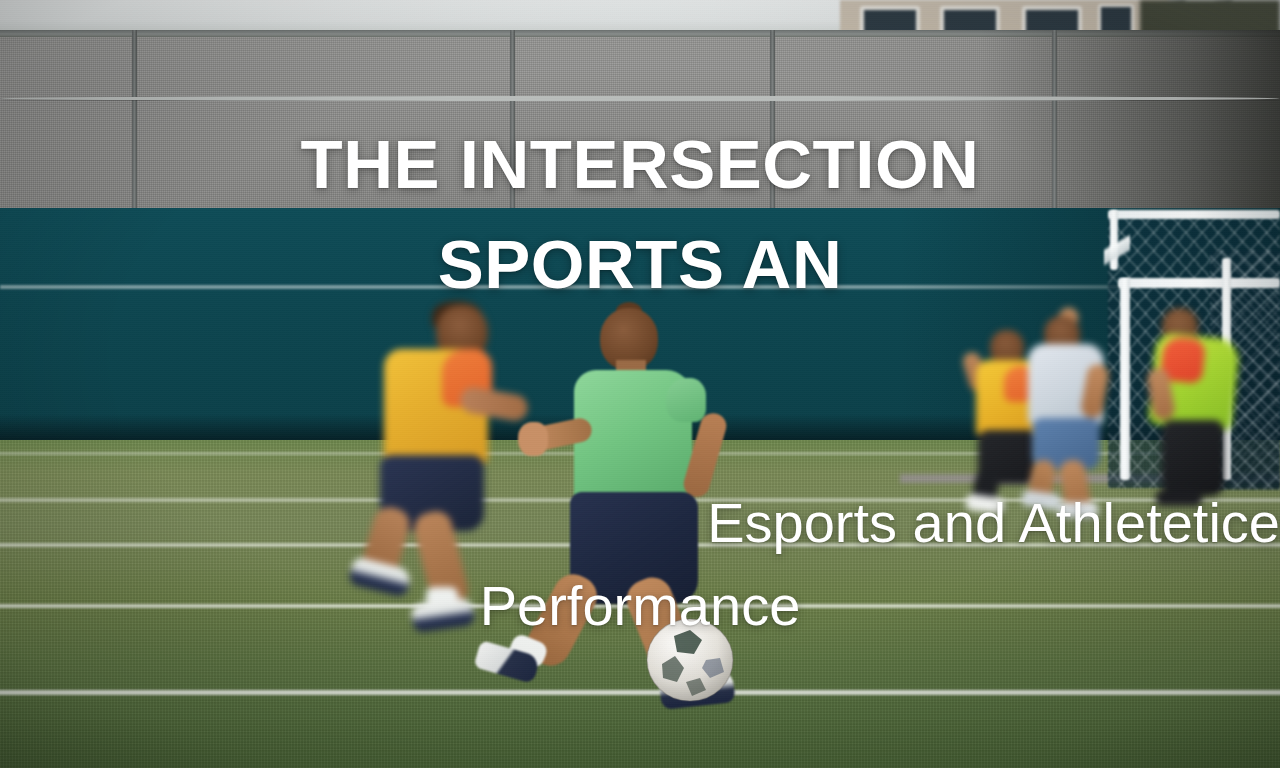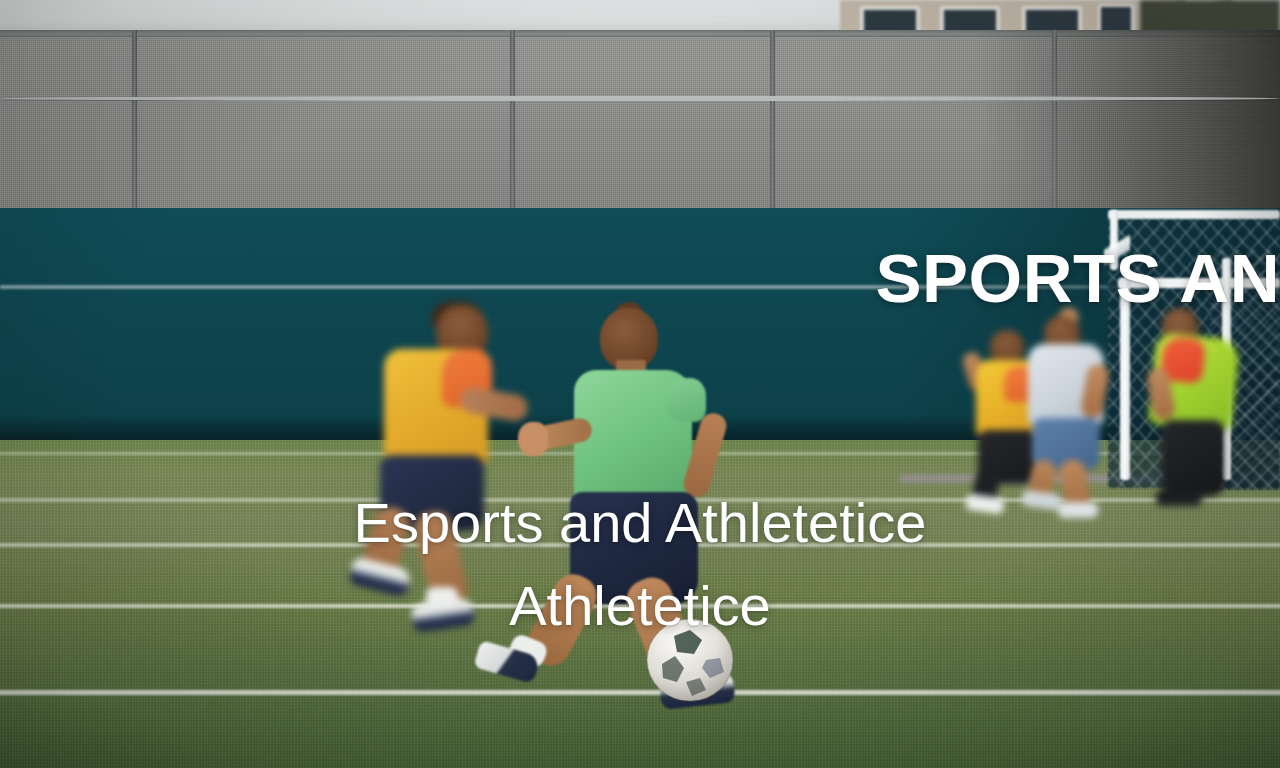--- a/index.html
+++ b/index.html
@@ -464,33 +464,33 @@
     width: 1280px;
     text-align: center;
     color: #ffffff;
     font-weight: 700;
     letter-spacing: 0.5px;
     line-height: 1;
     text-shadow: 0 2px 10px rgba(0,0,0,0.30), 0 1px 2px rgba(0,0,0,0.22);
     white-space: nowrap;
   }
   #hl1 { top: 130px; font-size: 69px; }
-  #hl2 { top: 244px; font-size: 69px; text-align: right; }
+  #hl2 { top: 230px; font-size: 69px; }
   #hl3 { top: 360px; font-size: 69px; }
   .subline {
     position: absolute;
     width: 1280px;
     text-align: center;
     color: #ffffff;
     font-weight: 400;
     line-height: 1;
     text-shadow: 0 2px 9px rgba(0,0,0,0.30), 0 1px 2px rgba(0,0,0,0.20);
     white-space: nowrap;
   }
-  #sub1 { top: 495px; font-size: 56px; }
+  #sub1 { top: 495px; font-size: 56px; text-align: right; }
   #sub2 { top: 578px; font-size: 56px; }
 </style>
 </head>
 <body>
 
 <div id="stage">
 
   <div class="layer" id="sky"></div>
 
   <div class="layer" id="building">
@@ -612,18 +612,19 @@
     <path d="M18 48 L31 40 L40 52 L33 66 L19 62 Z" fill="#3a4a40" opacity="0.7"></path>
     <path d="M62 44 L76 42 L80 56 L66 62 L58 52 Z" fill="#515c72" opacity="0.55"></path>
     <path d="M42 66 L56 62 L62 74 L48 80 Z" fill="#3d4a42" opacity="0.62"></path>
     <ellipse cx="46" cy="44" rx="43" ry="41" fill="none" stroke="rgba(120,118,112,0.35)" stroke-width="1.5"></ellipse>
   </svg>
 
   <div class="layer" id="vignette"></div>
   <div class="layer" id="grain"></div>
 
   <div id="textwrap">
+    <div class="headline" id="hl1">THE INTERSECTION</div>
     <div class="headline" id="hl2">SPORTS AN</div>
     <div class="subline" id="sub1">Esports and Athletetice</div>
-    <div class="subline" id="sub2">Athletetice</div>
+    <div class="subline" id="sub2">Performance</div>
   </div>
 
 </div>
 
 </body></html>

